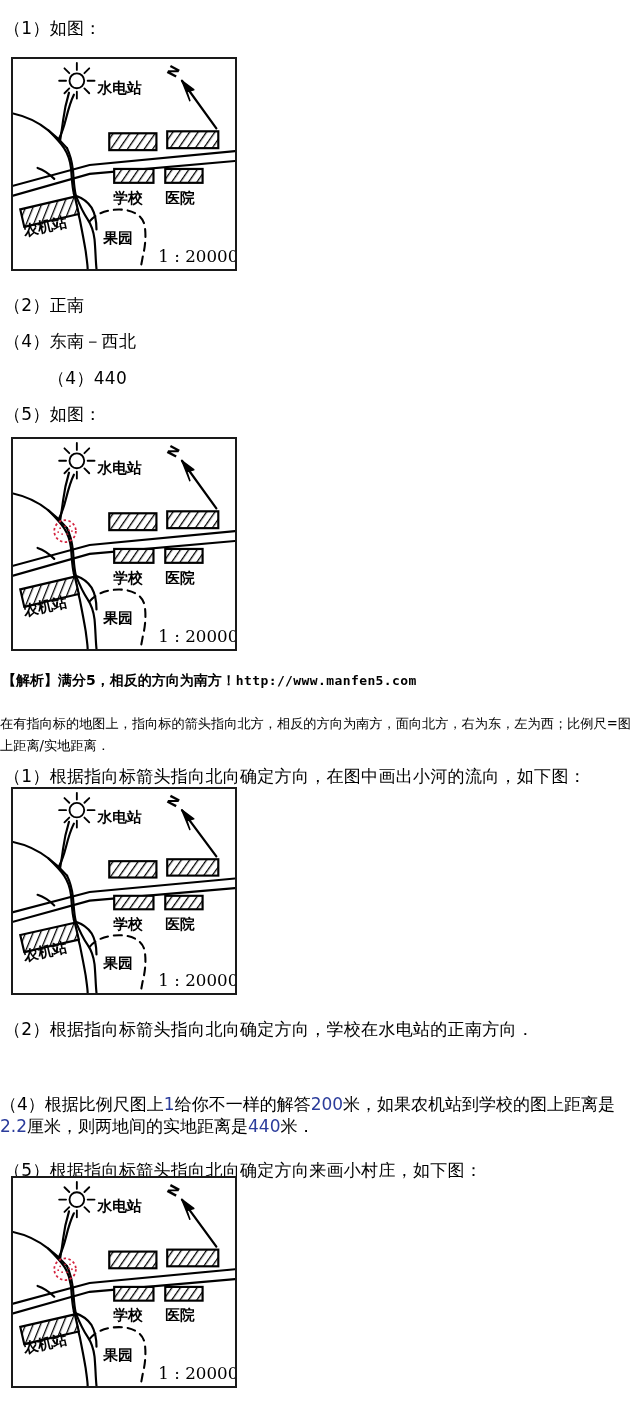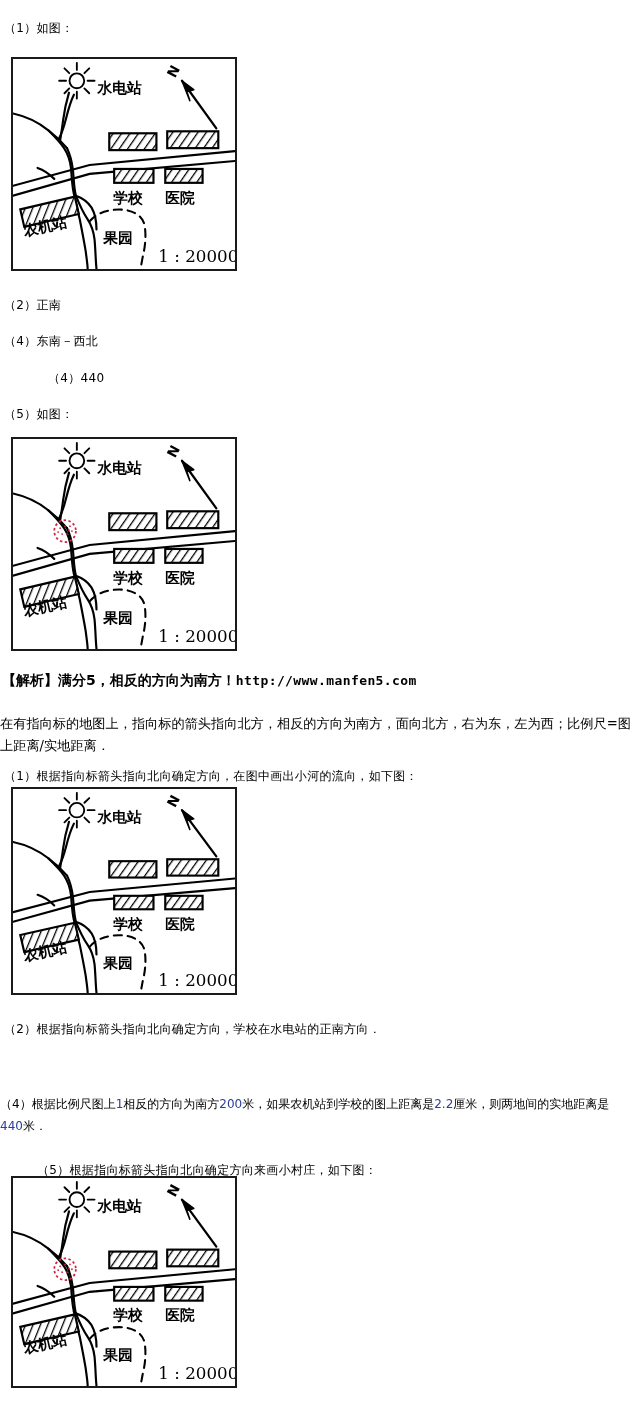--- a/index.html
+++ b/index.html
@@ -18,21 +18,21 @@
   .page {
     position: relative;
     width: 630px;
     height: 1402px;
   }
 
   
   .line {
     position: absolute;
     left: 4px;
-    font-size: 12px;
+    font-size: 17px;
     line-height: 20px;
     letter-spacing: 0.3px;
     white-space: nowrap;
     color: #000;
   }
   .line.wrap {
     white-space: normal;
     width: 632px;
     left: 0px;
     letter-spacing: 0px;
@@ -303,24 +303,24 @@
         <text class="lbl" x="12" y="179" font-size="15" transform="rotate(-13 12 179)">农机站</text>
         <text class="lbl" x="92" y="186" font-size="15">果园</text>
         <text class="scalelbl" x="148" y="205" font-size="17">1 : 20000</text>
       </svg>
 
   </div>
 
   <div class="line" style="top:1019px;">（2）根据指向标箭头指向北向确定方向，学校在水电站的正南方向．</div>
 
   <div class="line wrap" style="top:1093px; line-height:22px;">
-    <span>（4）根据比例尺图上</span><span class="num-blue">1</span><span>相反的方向为南方</span><span class="num-blue">200</span><span>米，如果农机站到学校的图上距离是</span><span class="num-blue">2.2</span><span>厘米，则两地间的实地距离是</span><span class="num-blue">440</span><span>米．</span>
-  </div>
-
-  <div class="line" style="top:1160px;margin-left:33px;">（5）根据指向标箭头指向北向确定方向来画小村庄，如下图：</div>
+    <span>（4）根据比例尺图上</span><span class="num-blue">1</span><span>给你不一样的解答</span><span class="num-blue">200</span><span>米，如果农机站到学校的图上距离是</span><span class="num-blue">2.2</span><span>厘米，则两地间的实地距离是</span><span class="num-blue">440</span><span>米．</span>
+  </div>
+
+  <div class="line" style="top:1160px;">（5）根据指向标箭头指向北向确定方向来画小村庄，如下图：</div>
 
   <div class="figure fig-slot" id="fig-4" style="left:11px; top:1176px; width:226px; height:212px;">
       <svg width="222" height="208" viewBox="0 0 226 212" preserveAspectRatio="none">
         <defs>
           <pattern id="h3" width="7" height="7" patternTransform="rotate(35)" patternUnits="userSpaceOnUse">
             <rect width="7" height="7" fill="#fff"></rect>
             <line x1="0" y1="0" x2="0" y2="7" stroke="#000" stroke-width="2.6"></line>
           </pattern>
         </defs>
         <rect x="0" y="0" width="226" height="212" fill="#ffffff"></rect>

